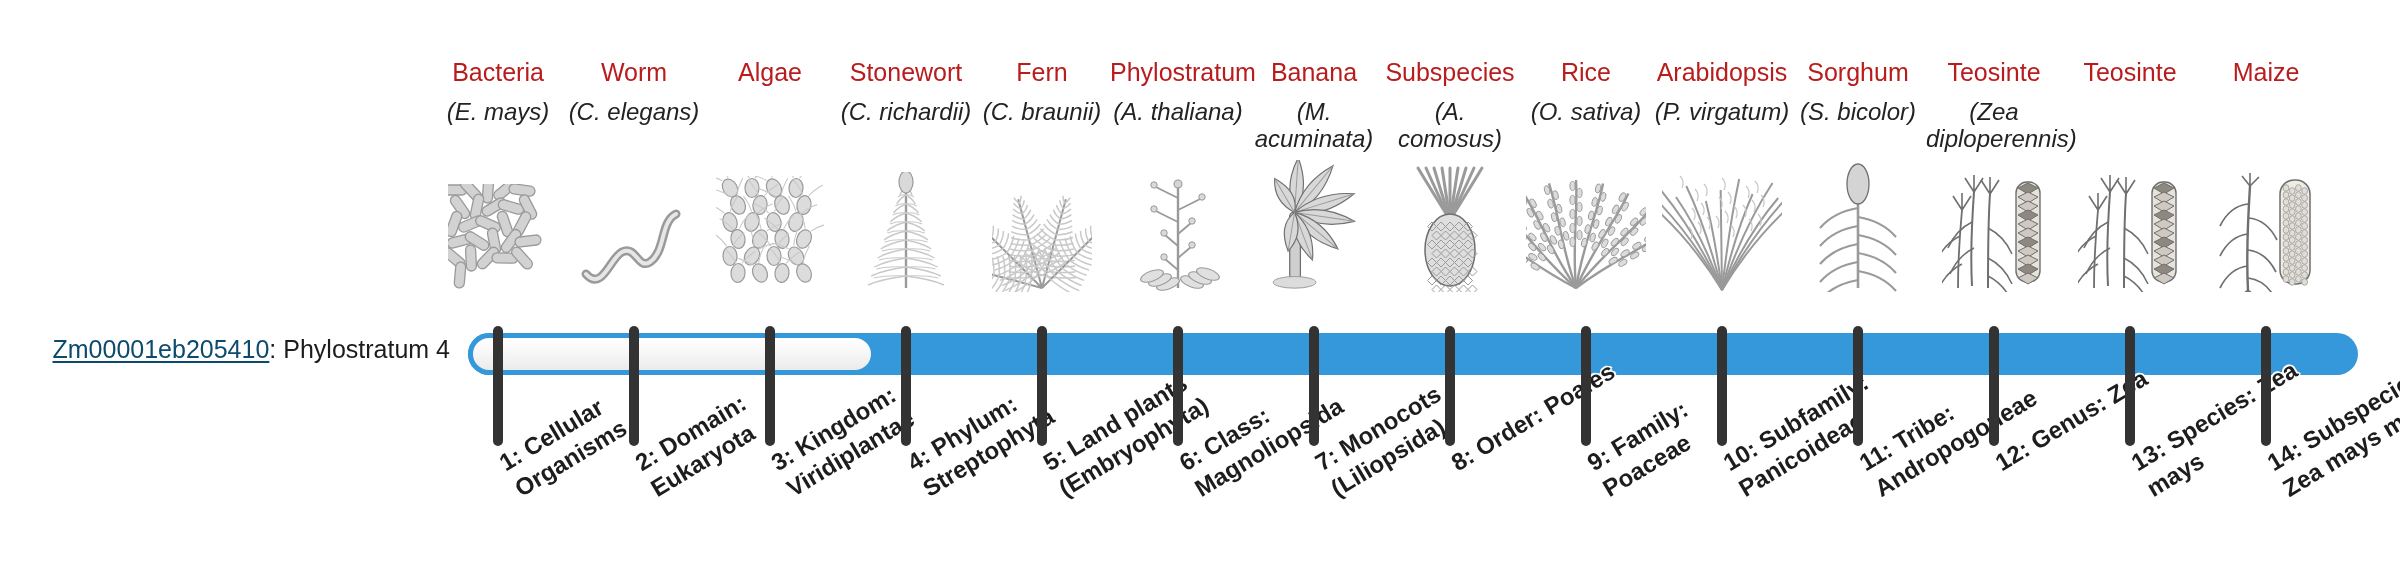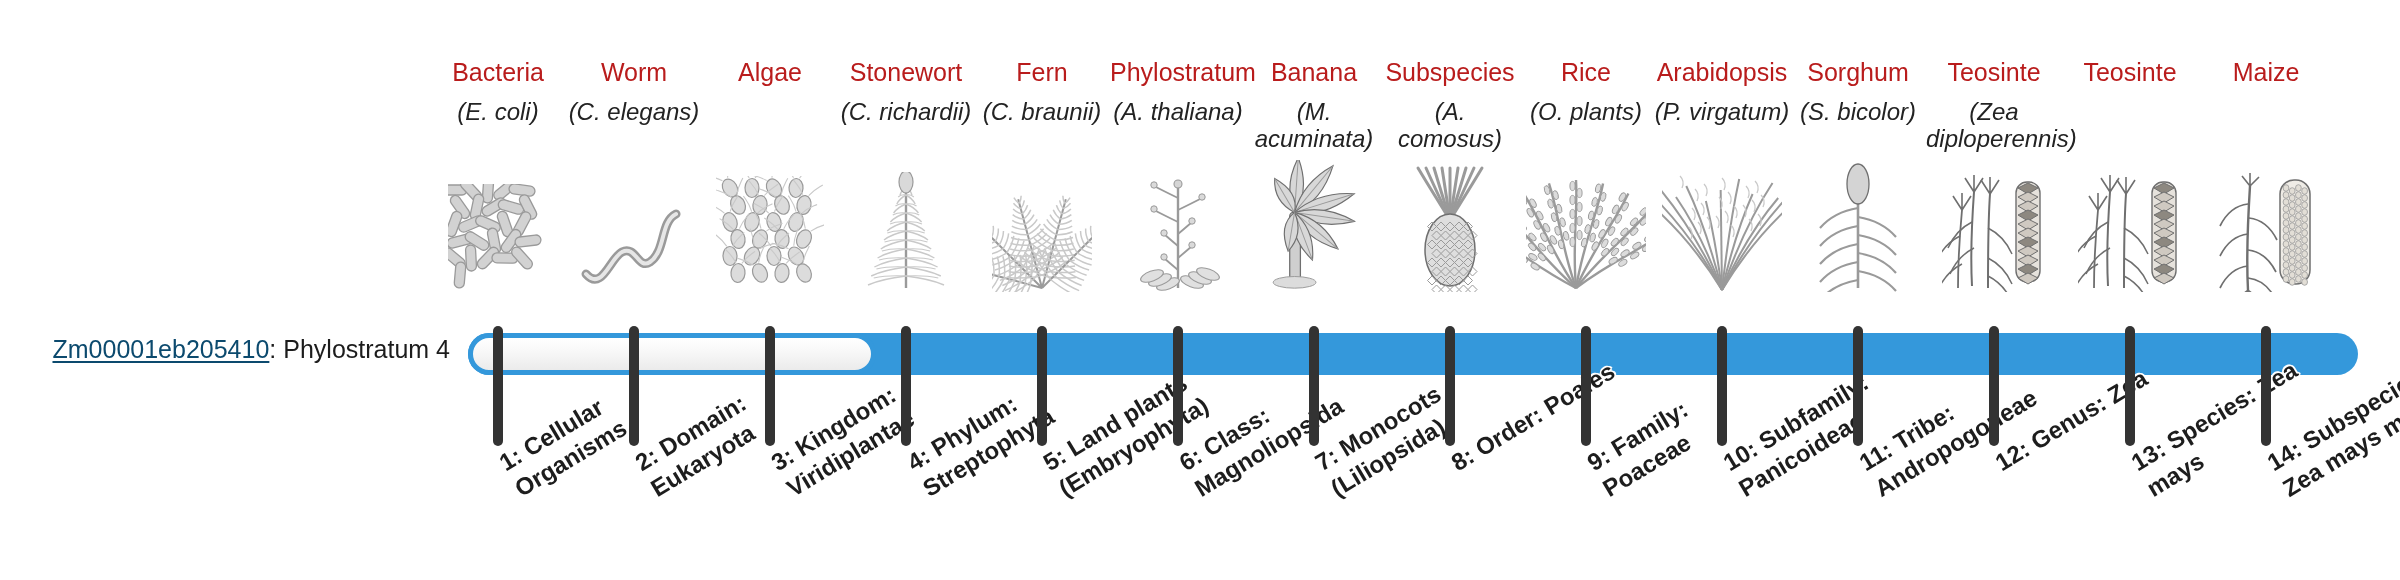--- a/index.html
+++ b/index.html
@@ -149,21 +149,21 @@
   </div>
 
   <div id="bar">
     <div class="fill" style="width: 1890px;"></div>
     <div class="empty" style="width: 408px;"></div>
   </div>
 
   <div id="columns">
       <div class="col" style="left: 38px;">
         <div class="common">Bacteria</div>
-        <div class="sci">(E. coli)</div>
+        <div class="sci">(E. mays)</div>
         <div class="thumb">
           <svg width="100" height="108" viewBox="0 0 100 108">
             <g transform="translate(6,6) rotate(0)">
               <rect x="-13" y="-5" width="26" height="10" rx="5" fill="#d2d2d2" stroke="#9a9a9a" stroke-width="1.3"></rect>
             </g>
             <g transform="translate(23,6) rotate(47)">
               <rect x="-13" y="-5" width="26" height="10" rx="5" fill="#d2d2d2" stroke="#9a9a9a" stroke-width="1.3"></rect>
             </g>
             <g transform="translate(40,6) rotate(94)">
               <rect x="-13" y="-5" width="26" height="10" rx="5" fill="#d2d2d2" stroke="#9a9a9a" stroke-width="1.3"></rect>
@@ -737,21 +737,21 @@
             <path d="M72.5 123 l4.5 4.5 l-4.5 4.5 l-4.5 -4.5 Z" fill="none" stroke="#9a9a9a" stroke-width="1"></path>
           </svg>
         </div>
         <div class="tick"></div>
         <div class="taxon-wrap">
           <div class="taxon">8: Order: Poales</div>
         </div>
       </div>
       <div class="col" style="left: 1126px;">
         <div class="common">Rice</div>
-        <div class="sci">(O. plants)</div>
+        <div class="sci">(O. sativa)</div>
         <div class="thumb">
           <svg width="120" height="130" viewBox="0 0 120 130">
             <g transform="translate(50,126) rotate(-58)">
               <path d="M0 0 C-4 -46 2 -76 0 -108" fill="none" stroke="#9a9a9a" stroke-width="2.4"></path>
               <ellipse cx="-3.5" cy="-46" rx="2.6" ry="4.6" fill="#dcdcdc" stroke="#9a9a9a" stroke-width="0.9"></ellipse>
               <ellipse cx="3.5" cy="-53" rx="2.6" ry="4.6" fill="#dcdcdc" stroke="#9a9a9a" stroke-width="0.9"></ellipse>
               <ellipse cx="-3.5" cy="-60" rx="2.6" ry="4.6" fill="#dcdcdc" stroke="#9a9a9a" stroke-width="0.9"></ellipse>
               <ellipse cx="3.5" cy="-67" rx="2.6" ry="4.6" fill="#dcdcdc" stroke="#9a9a9a" stroke-width="0.9"></ellipse>
               <ellipse cx="-3.5" cy="-74" rx="2.6" ry="4.6" fill="#dcdcdc" stroke="#9a9a9a" stroke-width="0.9"></ellipse>
               <ellipse cx="3.5" cy="-81" rx="2.6" ry="4.6" fill="#dcdcdc" stroke="#9a9a9a" stroke-width="0.9"></ellipse>

